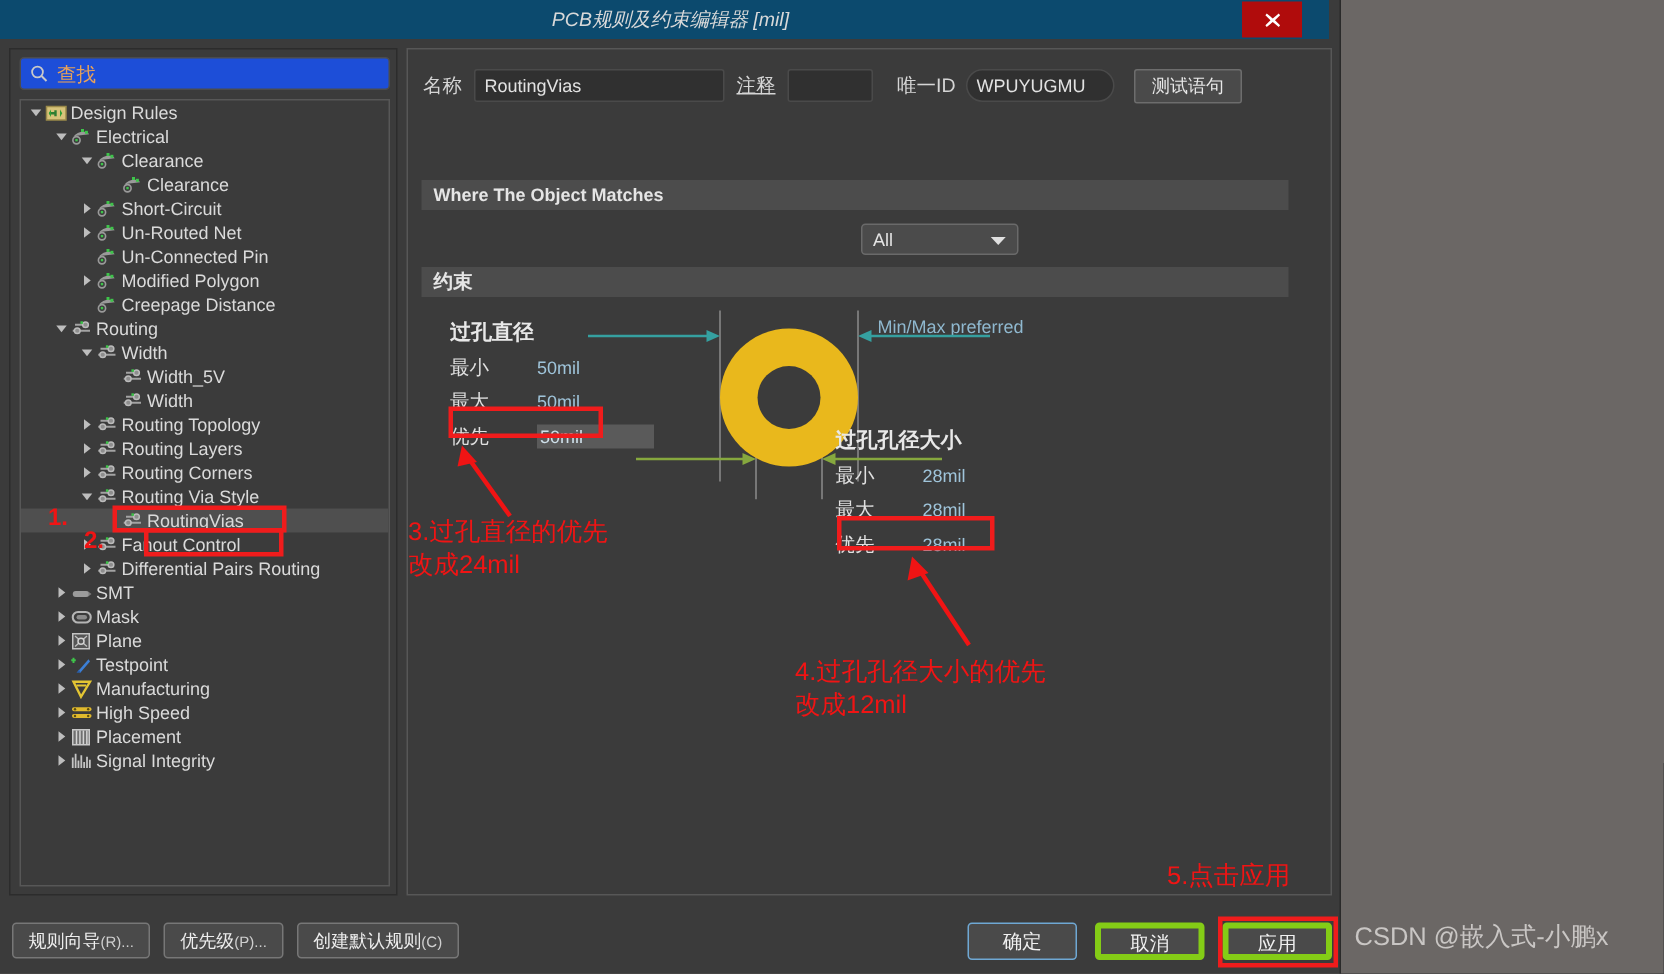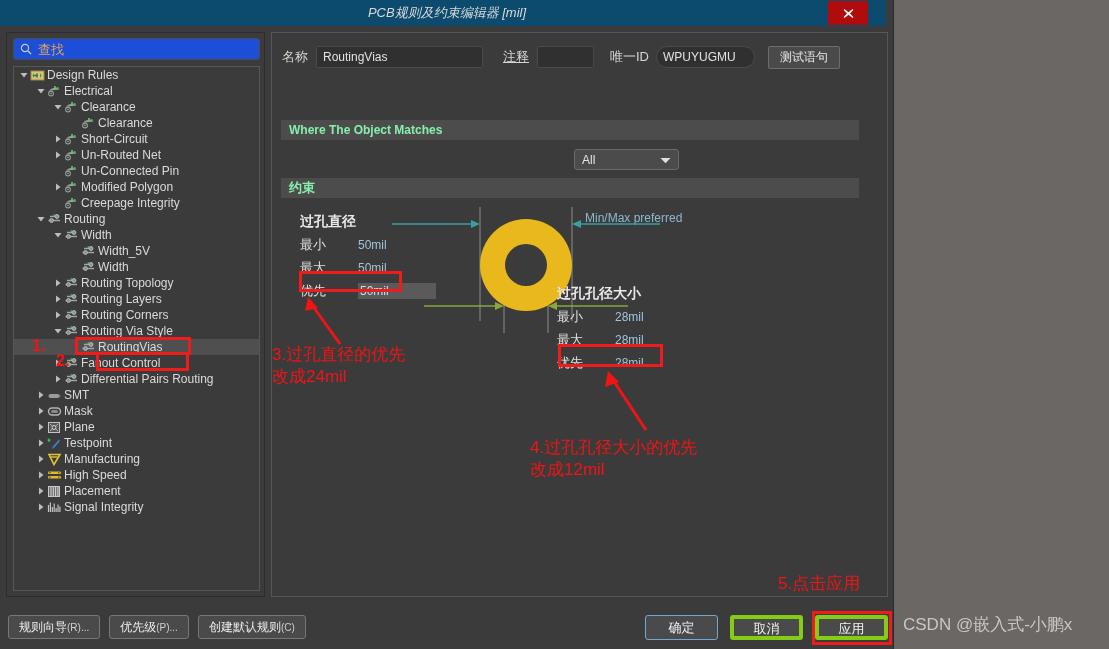--- a/index.html
+++ b/index.html
@@ -81,21 +81,21 @@
     height:22px;box-sizing:border-box;padding:0 6px;outline:none;border-radius:2px;
   }
   .push-btn{
     background:#4a4a4a;border:1px solid #6d6d6d;color:#e8e8e8;
     font-size:12px;font-family:"Liberation Sans",sans-serif;
     height:23px;box-sizing:border-box;cursor:pointer;border-radius:2px;
     padding:0 8px;
   }
   .section-head{
     position:absolute;left:9px;width:578px;height:20px;
-    background:#4c4c4c;color:#86efac;font-size:12px;font-weight:bold;
+    background:#4c4c4c;color:#e5e5e5;font-size:12px;font-weight:bold;
     line-height:20px;padding-left:8px;box-sizing:border-box;
   }
   #sec-where{top:87px;}
   #sec-constraint{top:145px;font-size:13px;}
   #scope-select{
     position:absolute;left:302px;top:116px;width:105px;height:21px;
     background:#4b4b4b;border:1px solid #6a6a6a;border-radius:3px;
     color:#e4e4e4;font-size:12px;box-sizing:border-box;
     display:flex;align-items:center;cursor:pointer;
   }
@@ -299,21 +299,21 @@
           <span class="twisty"></span>
           <span class="ticon">
             <svg width="15" height="13" viewBox="0 0 15 13">
               <path d="M2 6 Q5 2 11 3 L12.5 4.5 L4 5.5 Z" fill="#9a9a9a"></path>
               <circle cx="4" cy="8.5" r="2.4" fill="none" stroke="#9a9a9a" stroke-width="1.1"></circle>
               <rect x="7" y="1" width="2" height="2" fill="#3ec44a"></rect>
               <rect x="9.6" y="2.2" width="2" height="2" fill="#3ec44a"></rect>
               <rect x="3.2" y="7.6" width="1.6" height="1.6" fill="#3ec44a"></rect>
             </svg>
           </span>
-          <span class="tlabel">Creepage Integrity</span>
+          <span class="tlabel">Creepage Distance</span>
         </div>
         <div class="tree-row" style="padding-left: 21px;">
           <span class="twisty">
             <svg width="8" height="8" viewBox="0 0 8 8">
               <path d="M0.5 2 L7.5 2 L4 6.5 Z" fill="#bdbdbd"></path>
             </svg>
           </span>
           <span class="ticon">
             <svg width="15" height="13" viewBox="0 0 15 13">
               <path d="M1.5 7.5 L13 7.5 M3 3.5 L12 3.5" stroke="#a3a3a3" stroke-width="1.4"></path>
@@ -590,21 +590,21 @@
           <span class="tlabel">Signal Integrity</span>
         </div>
       </div>
   </div>
 
   <div id="right-pane">
 
     <div id="name-row">
       <span class="field-label" style="width:34px;">名称</span>
       <input class="txt-input" style="width: 167px;" type="text" value="RoutingVias">
-      <span class="field-label" style="margin-left:20px;width:34px;text-decoration:underline;">注释</span>
+      <span class="field-label" style="margin-left:8px;width:34px;text-decoration:underline;">注释</span>
       <input class="txt-input" style="width: 57px;" type="text" value="">
       <span class="field-label" style="margin-left:16px;width:46px;">唯一ID</span>
       <input class="txt-input" style="width: 99px; border-radius: 11px;" type="text" readonly="" value="WPUYUGMU">
       <button class="push-btn" style="margin-left:13px;width:72px;">测试语句</button>
     </div>
 
     <div id="sec-where" class="section-head">Where The Object Matches</div>
 
     <div id="scope-select">
       <span class="sel-val">All</span>

